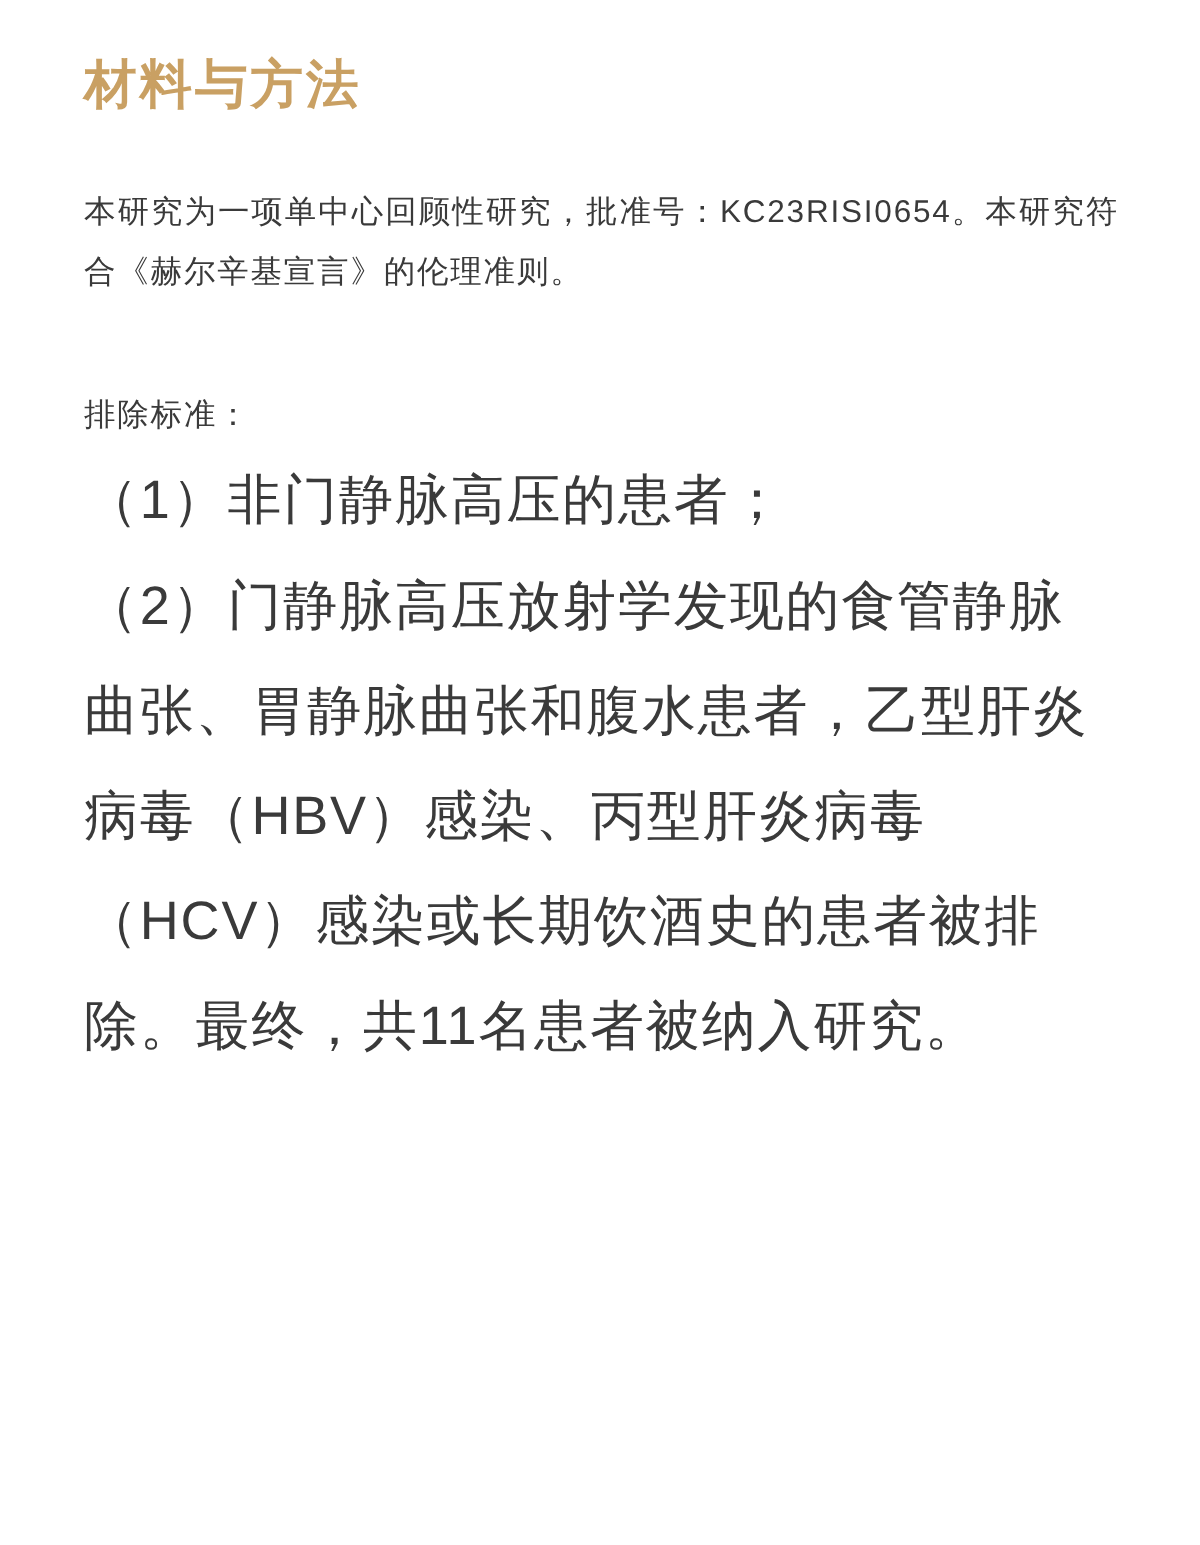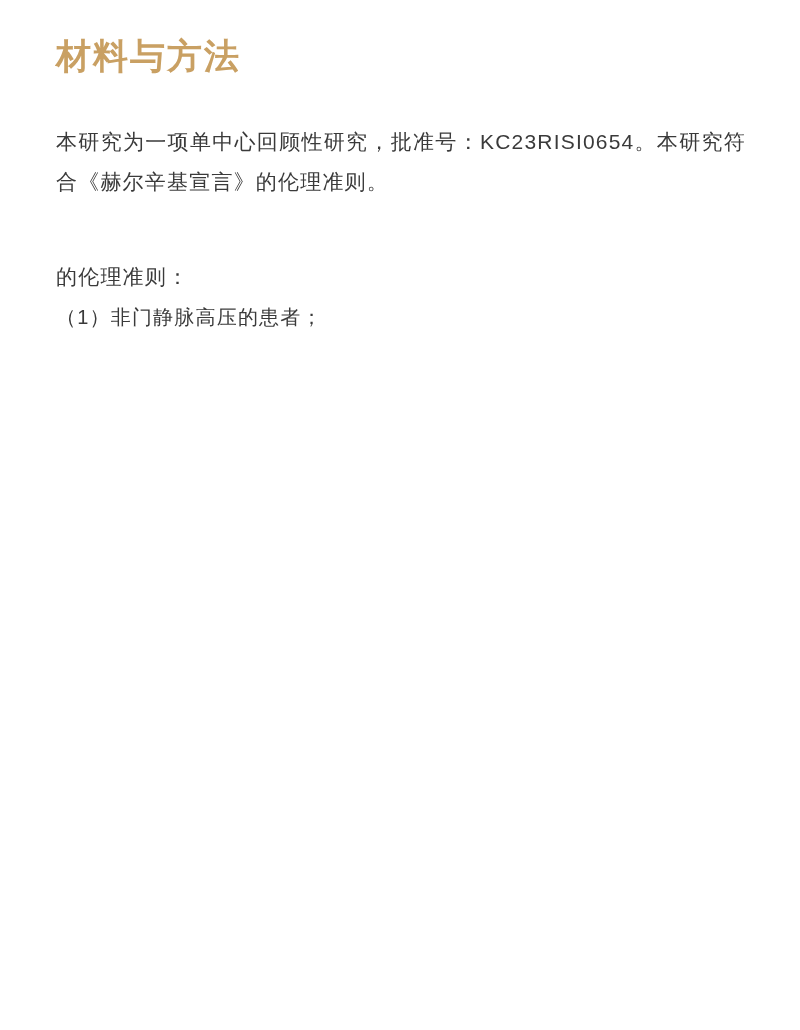--- a/index.html
+++ b/index.html
@@ -40,21 +40,21 @@
     text-justify: inter-ideograph;
   }
   .para.tight {
     margin-bottom: 0;
   }
   .para.no-justify {
     text-align: left;
   }
   .list-line {
     font-family: "Liberation Sans", sans-serif;
-    font-size: 20px;
+    font-size: 36px;
     line-height: 1.95;
     color: #3a3a3a;
     letter-spacing: 1.2px;
     margin: 0;
     text-align: left;
   }
   .list-block {
     margin: 0;
   }
 </style>
@@ -62,19 +62,20 @@
 <body style="background: rgb(255, 255, 255);">
 
 <div class="page">
 
   <h1 class="section-title" style="color: rgb(201, 160, 99);">材料与方法</h1>
 
   <p class="para" style="color: rgb(58, 58, 58);">本研究为一项单中心回顾性研究，批准号：KC23RISI0654。本研究符合《赫尔辛基宣言》的伦理准则。</p>
 
 
   <div class="list-block">
-    <p class="para tight no-justify" style="color: rgb(58, 58, 58);">的伦理准则：</p>
+    <p class="para tight no-justify" style="color: rgb(58, 58, 58);">排除标准：</p>
 
     <p class="list-line" style="color: rgb(58, 58, 58);">（1）非门静脉高压的患者；</p>
 
+    <p class="list-line" style="color: rgb(58, 58, 58);">（2）门静脉高压放射学发现的食管静脉曲张、胃静脉曲张和腹水患者，乙型肝炎病毒（HBV）感染、丙型肝炎病毒（HCV）感染或长期饮酒史的患者被排除。最终，共11名患者被纳入研究。</p>
   </div>
 
 </div>
 
 </body></html>

